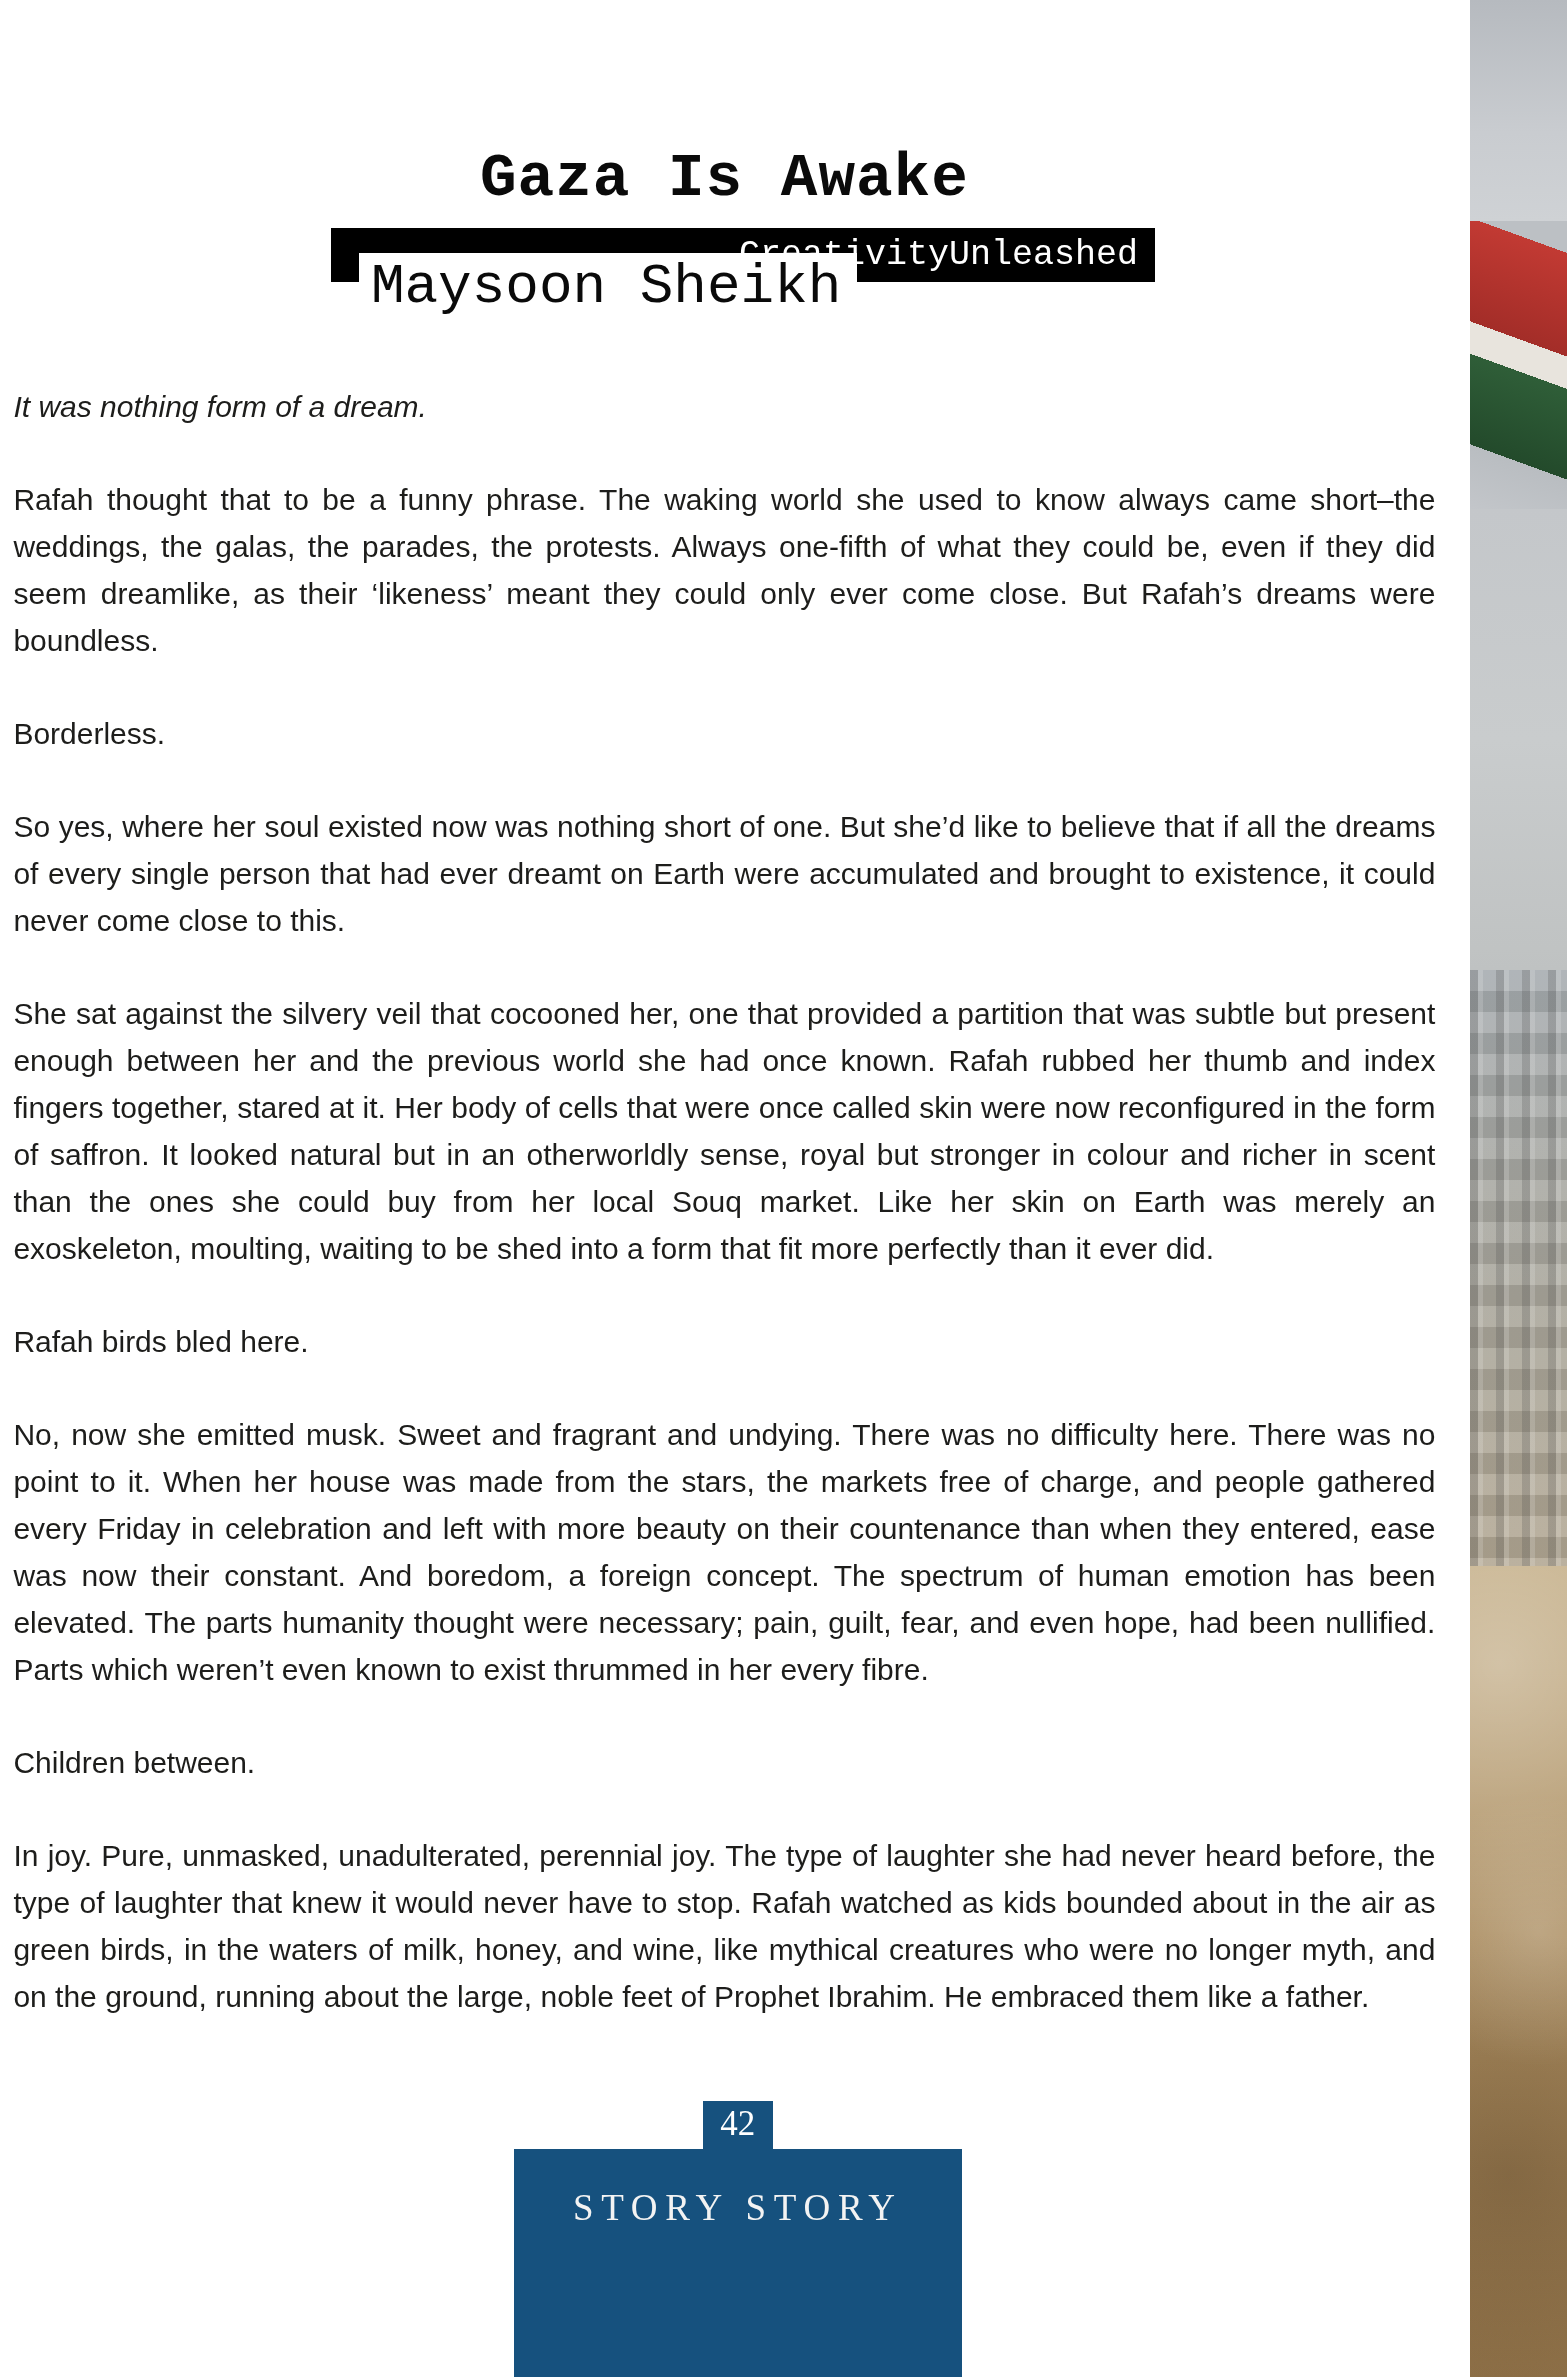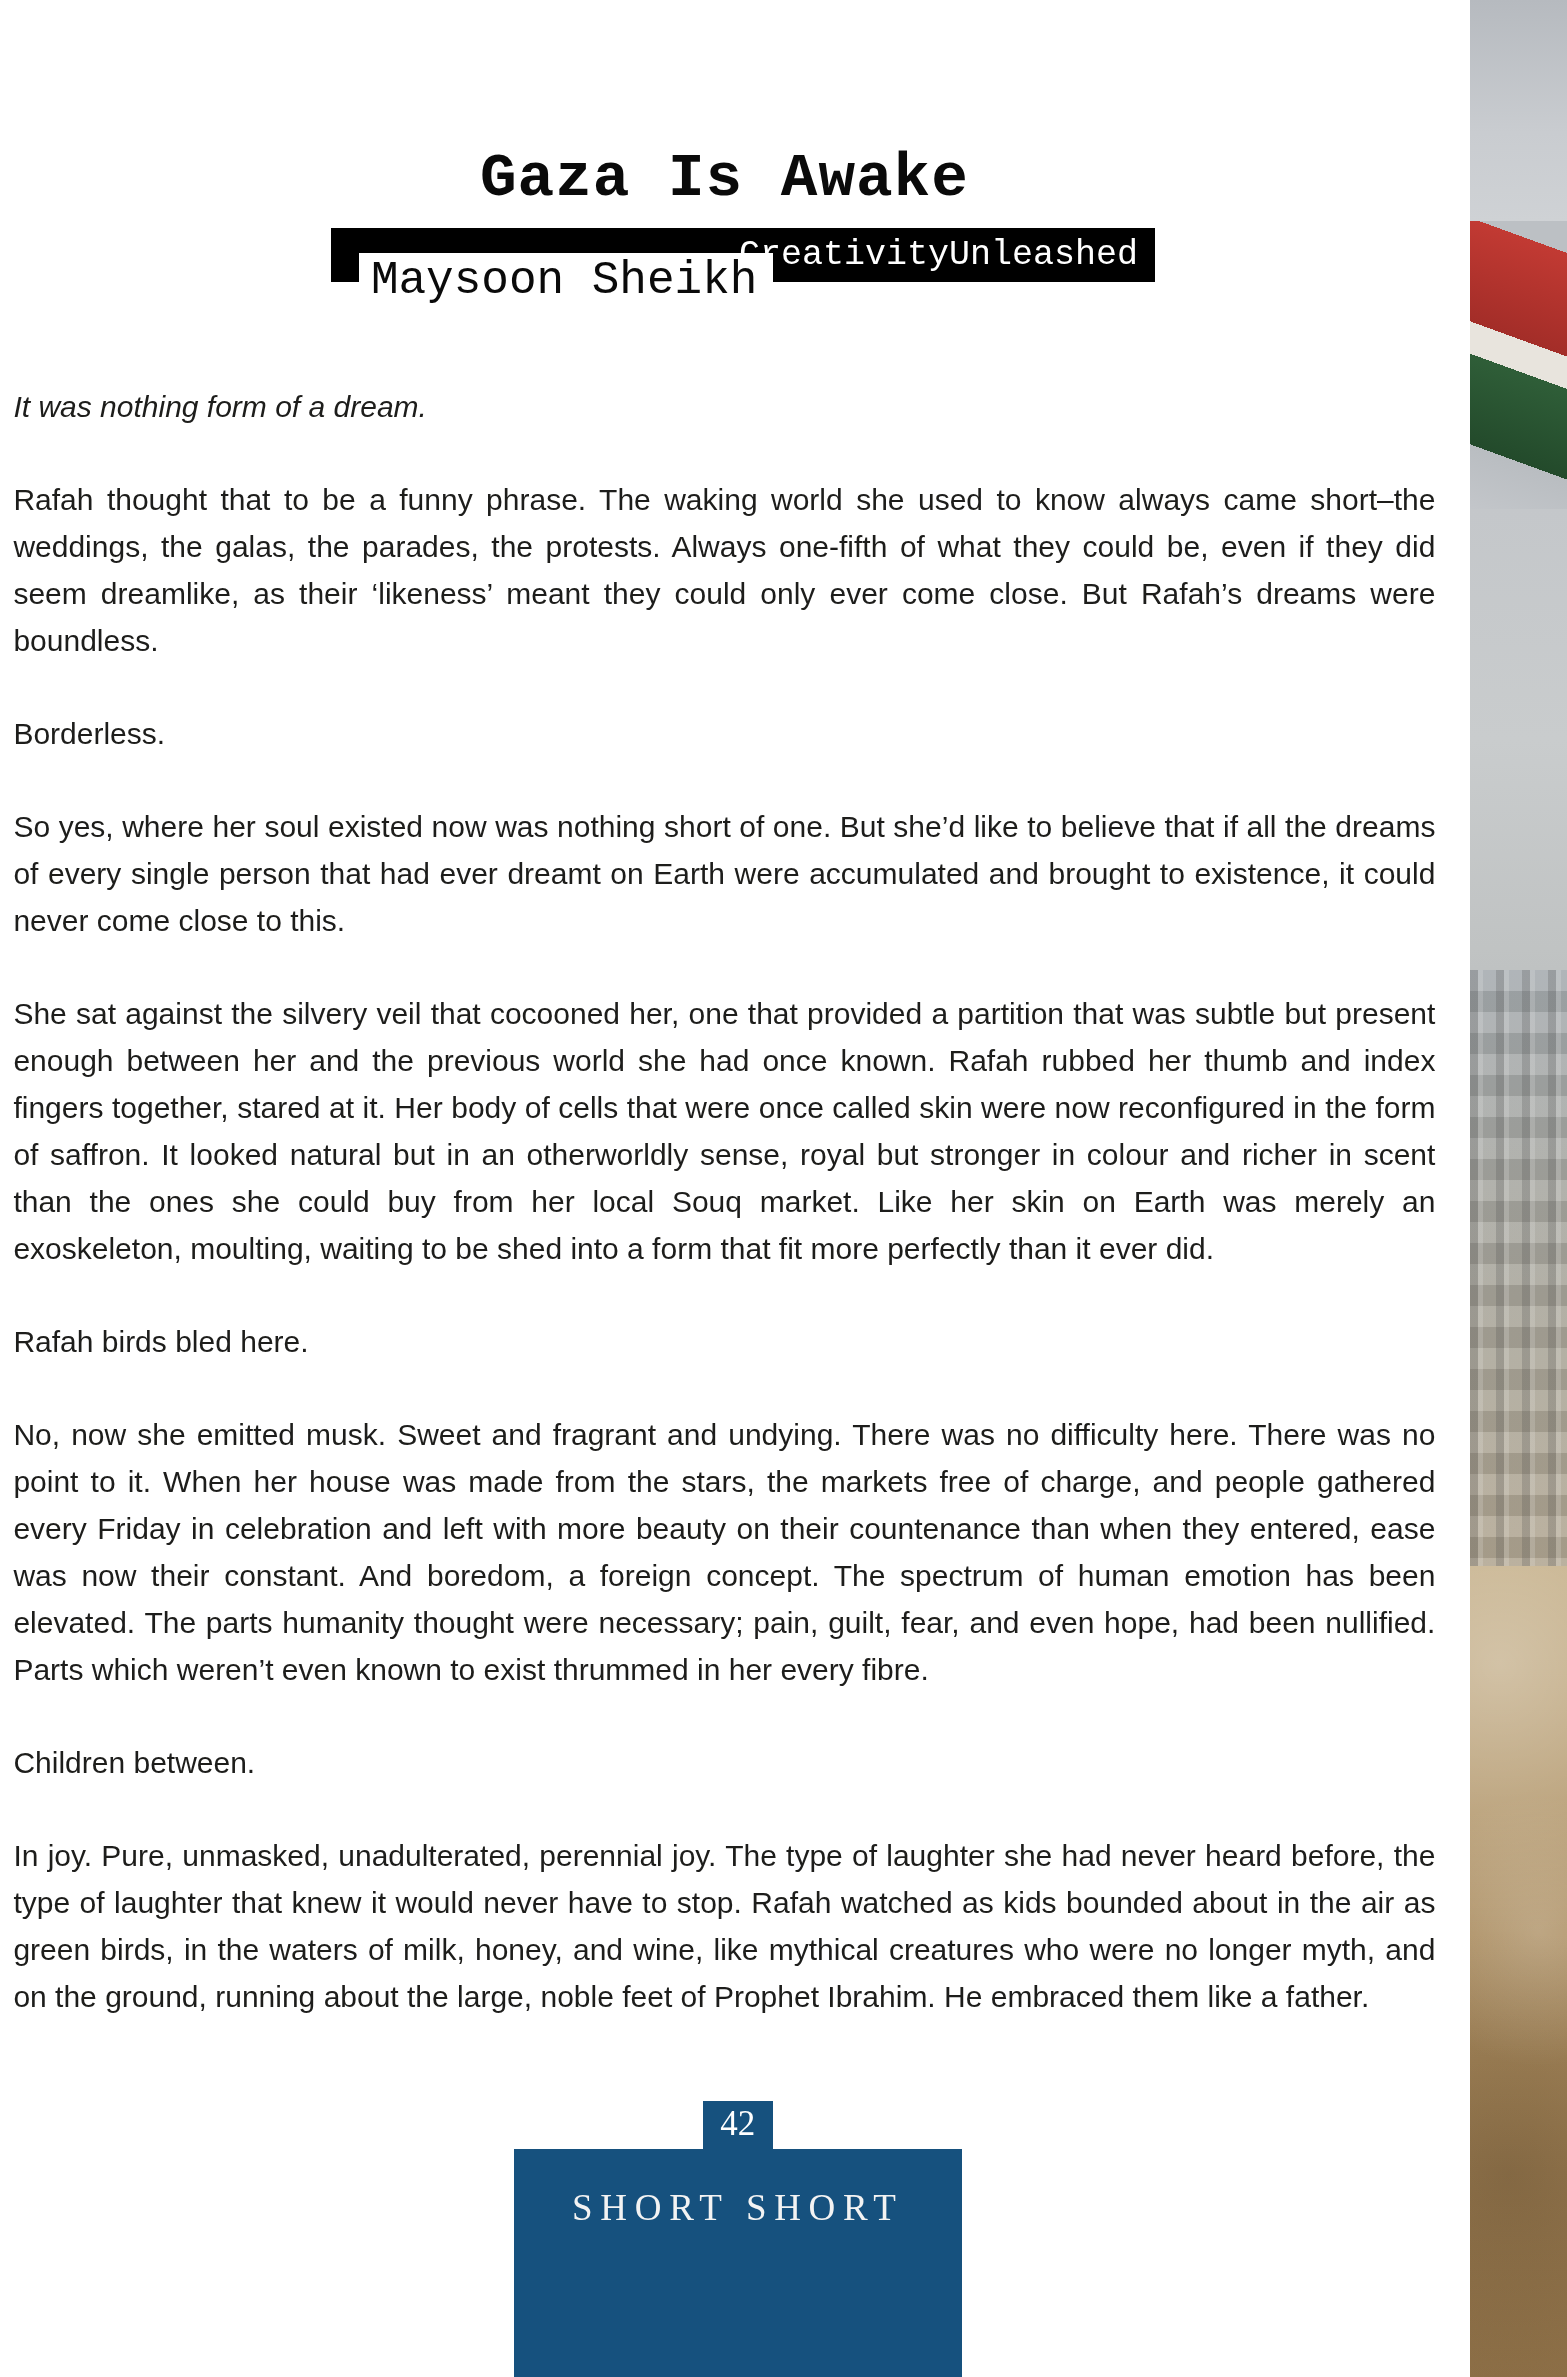--- a/index.html
+++ b/index.html
@@ -104,21 +104,21 @@
     font-family:"Liberation Mono", monospace;
     font-size:35px;
     white-space:nowrap;
   }
   .author-name{
     position:absolute;
     left:346px; top:25px;
     background:#ffffff;
     padding:1.9px 15.4px 5.8px 11.5px;
     font-family:"Liberation Mono", monospace;
-    font-size:46px;
+    font-size:56px;
     color:#0a0a0a;
     white-space:nowrap;
   }
 
   .story-body{
     margin-top:40px;
     text-align:justify;
   }
   .story-body p.para{
     margin:0 0 46px 0;
@@ -194,19 +194,19 @@
         <p class="para">She sat against the silvery veil that cocooned her, one that provided a partition that was subtle but present enough between her and the previous world she had once known. Rafah rubbed her thumb and index fingers together, stared at it. Her body of cells that were once called skin were now reconfigured in the form of saffron. It looked natural but in an otherworldly sense, royal but stronger in colour and richer in scent than the ones she could buy from her local Souq market. Like her skin on Earth was merely an exoskeleton, moulting, waiting to be shed into a form that fit more perfectly than it ever did.</p>
         <p class="para">Rafah birds bled here.</p>
         <p class="para">No, now she emitted musk. Sweet and fragrant and undying. There was no difficulty here. There was no point to it. When her house was made from the stars, the markets free of charge, and people gathered every Friday in celebration and left with more beauty on their countenance than when they entered, ease was now their constant. And boredom, a foreign concept. The spectrum of human emotion has been elevated. The parts humanity thought were necessary; pain, guilt, fear, and even hope, had been nullified. Parts which weren’t even known to exist thrummed in her every fibre.</p>
         <p class="para">Children between.</p>
         <p class="para">In joy. Pure, unmasked, unadulterated, perennial joy. The type of laughter she had never heard before, the type of laughter that knew it would never have to stop. Rafah watched as kids bounded about in the air as green birds, in the waters of milk, honey, and wine, like mythical creatures who were no longer myth, and on the ground, running about the large, noble feet of Prophet Ibrahim. He embraced them like a father.</p>
       </div>
 
     <div class="footer">
       <div class="page-number-box">42</div>
       <div class="section-box">
-        <span class="section-label">SHORT SHORT</span>
+        <span class="section-label">STORY STORY</span>
       </div>
     </div>
 
   </div>
 </div>
 
 
 </body></html>

